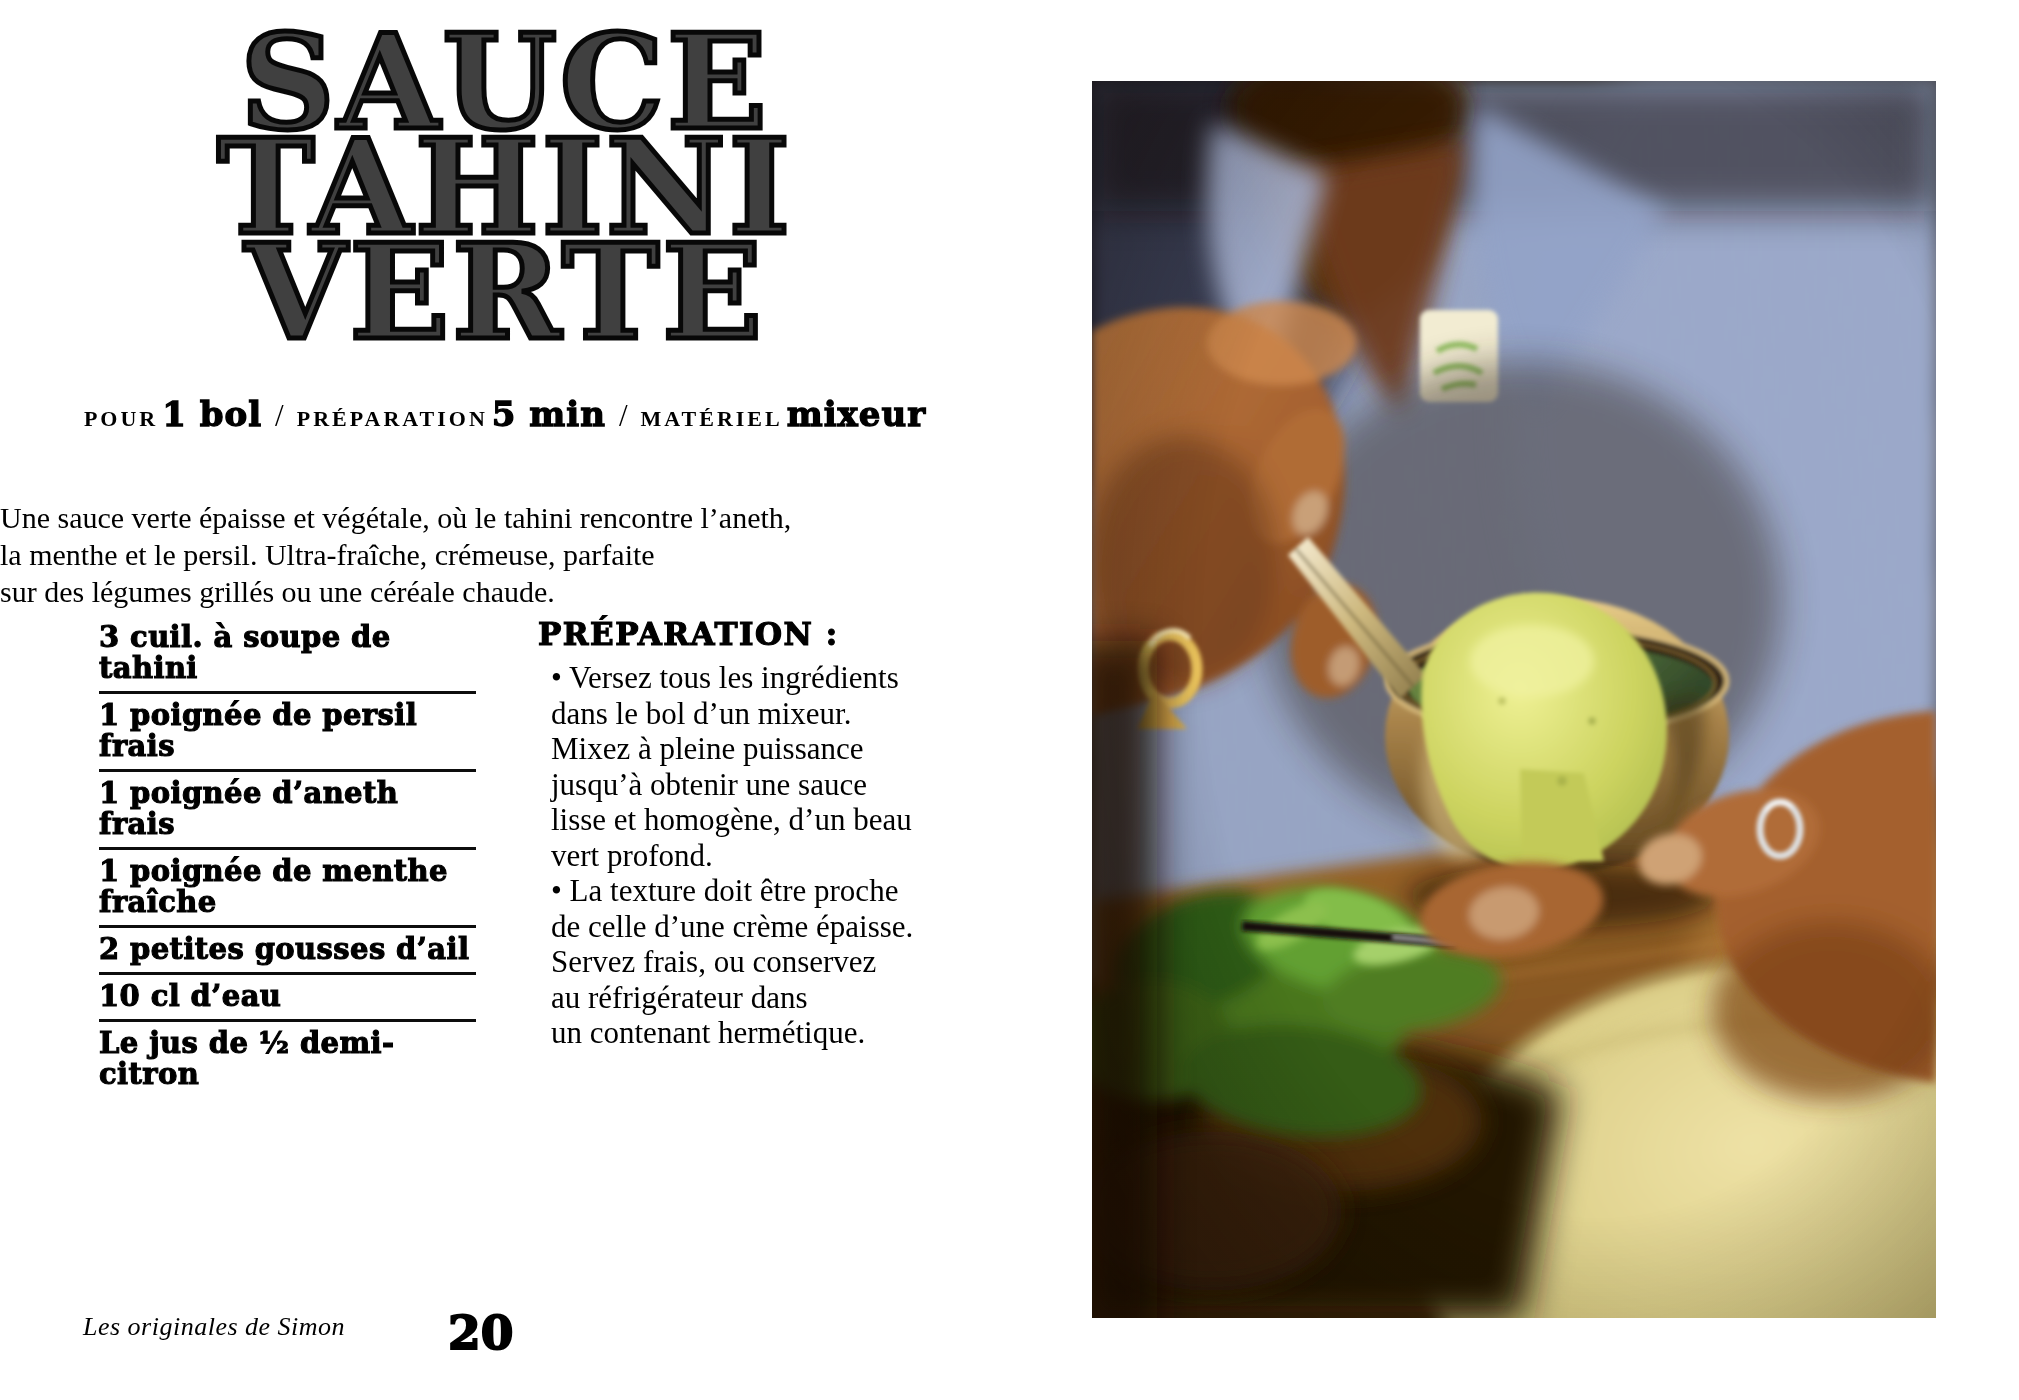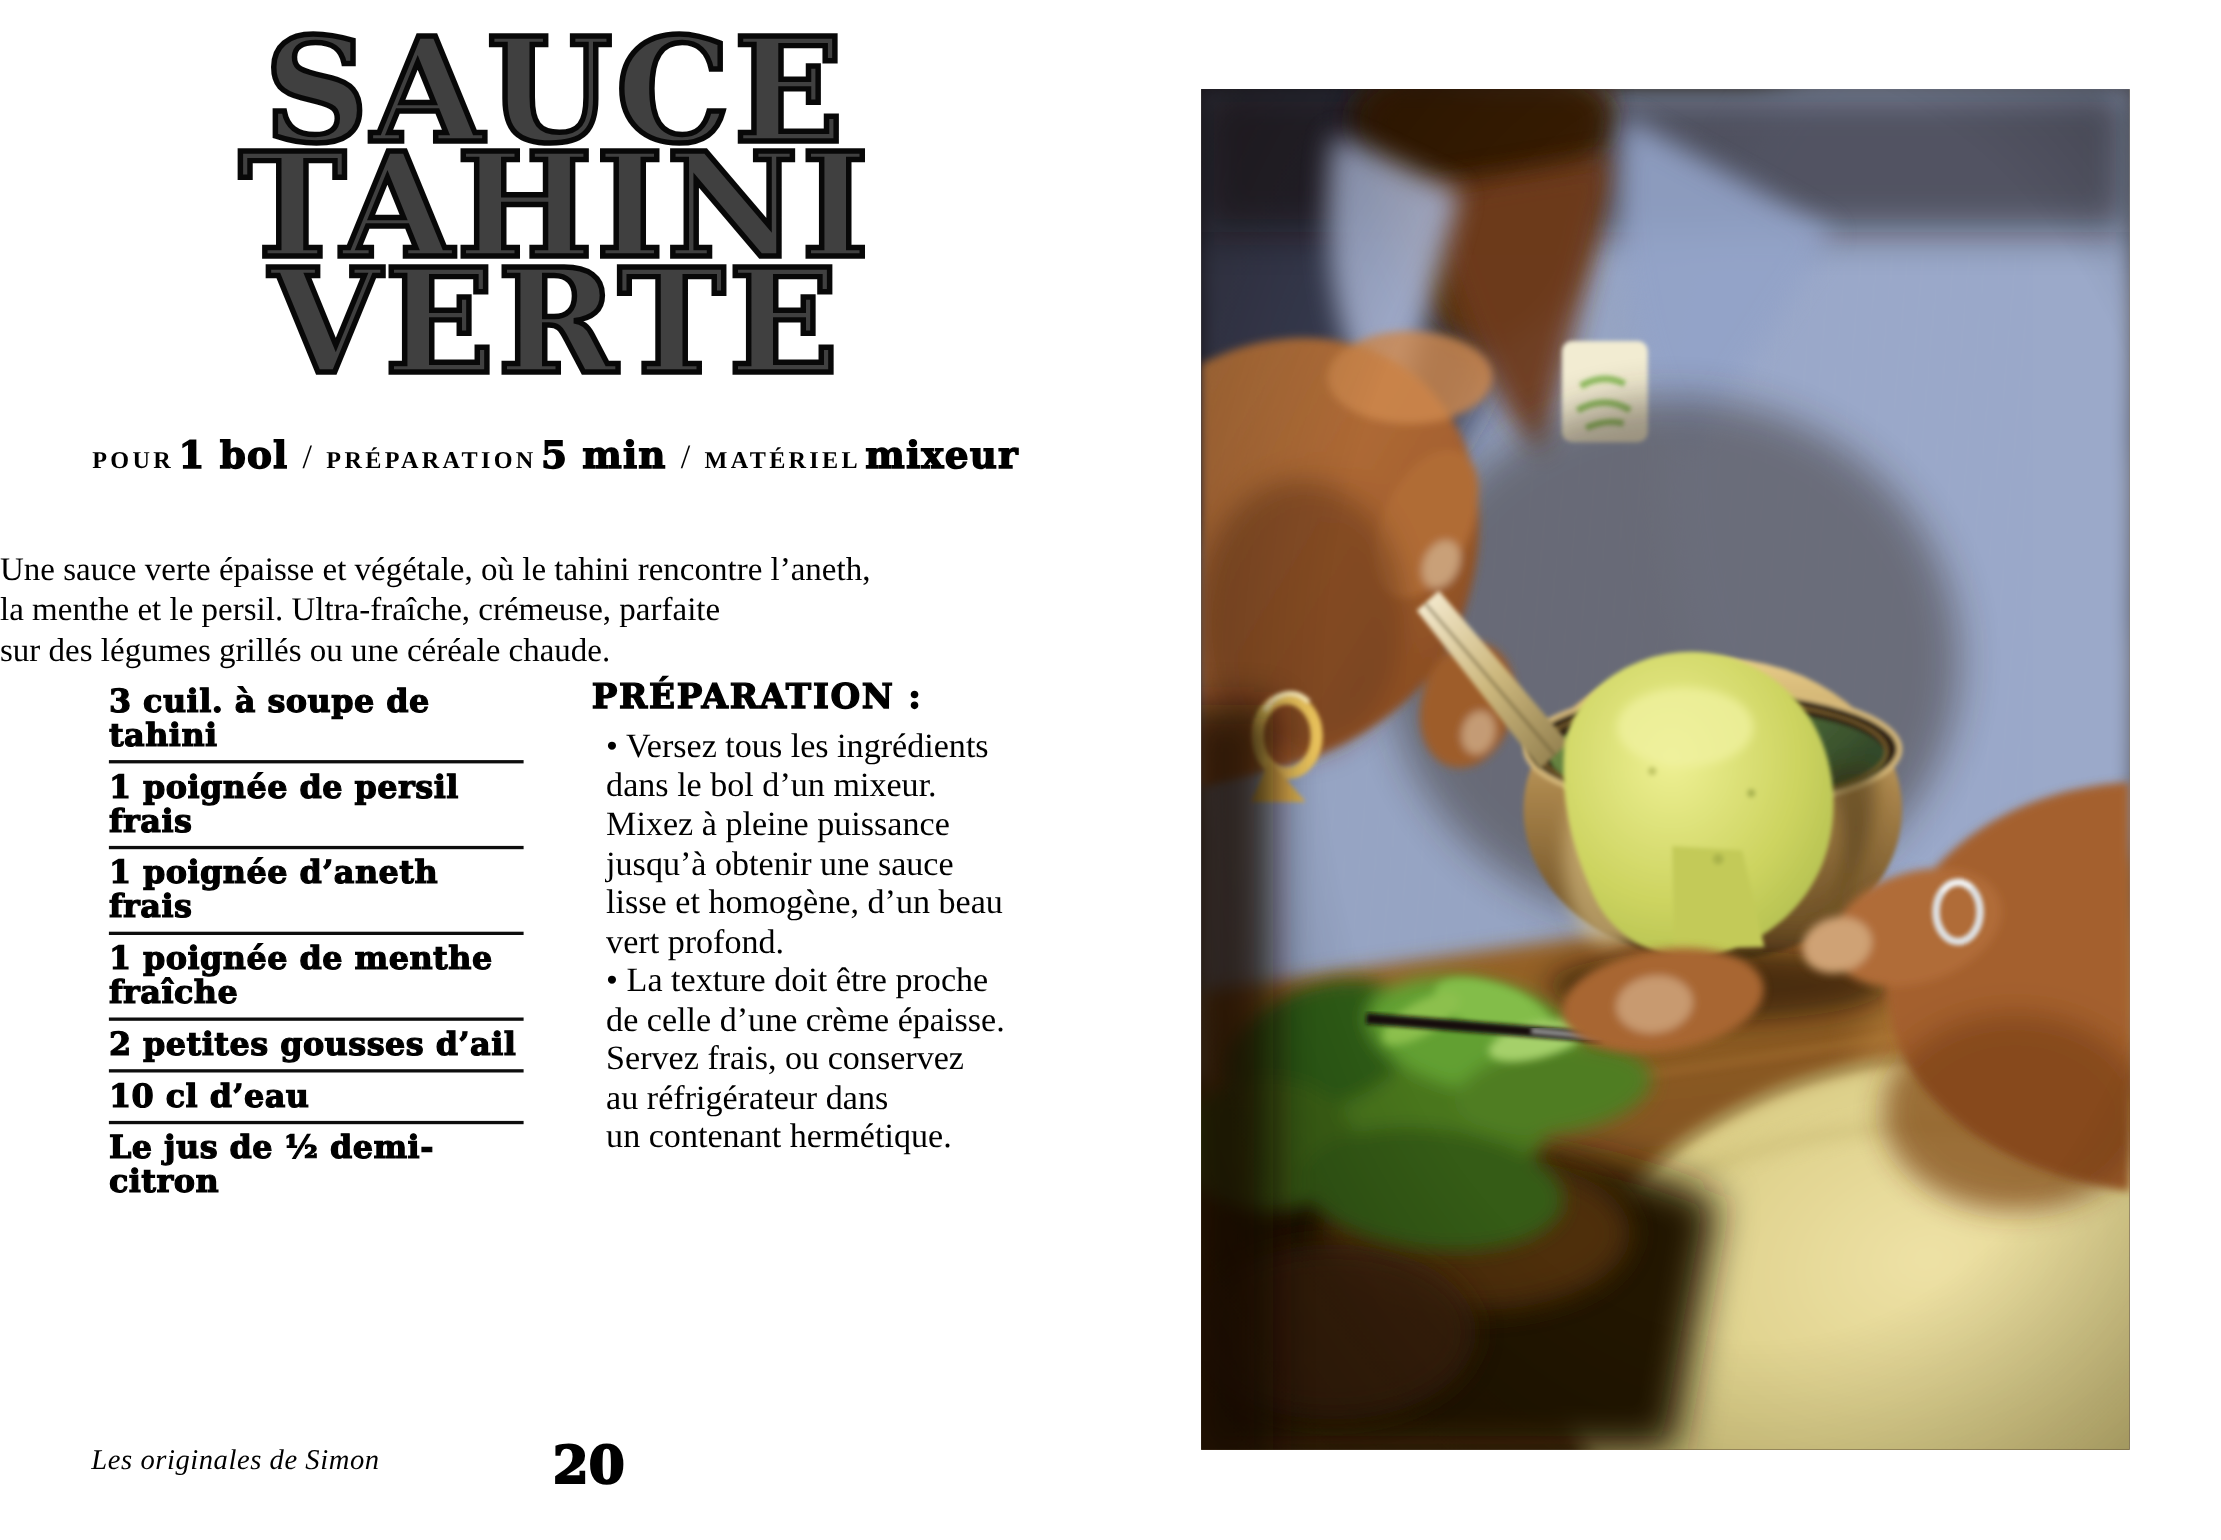--- a/index.html
+++ b/index.html
@@ -56,21 +56,21 @@
   .step{
     font-size:31px;line-height:35.5px;white-space:pre-line;
     padding-left:13px;
   }
 
   .footer-collection{
     position:absolute;left:83px;top:1312px;
     font-style:italic;font-size:26px;letter-spacing:.5px;
   }
   .footer-page{
-    position:absolute;left:448px;top:1305px;width:120px;text-align:right;
+    position:absolute;left:448px;top:1305px;width:120px;text-align:left;
     font-family:"DejaVu Serif",serif;font-weight:bold;font-size:47px;
     -webkit-text-stroke:2px #000;
   }
 
   
   .photo{
     position:absolute;left:1092px;top:81px;width:844px;height:1237px;
     overflow:hidden;background:#241708;
   }
   .photo svg{display:block;width:844px;height:1237px;}

